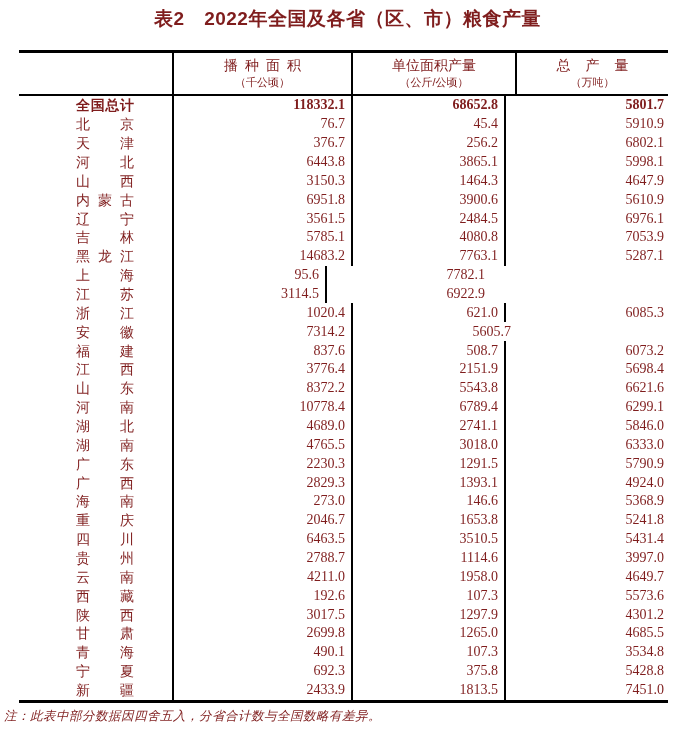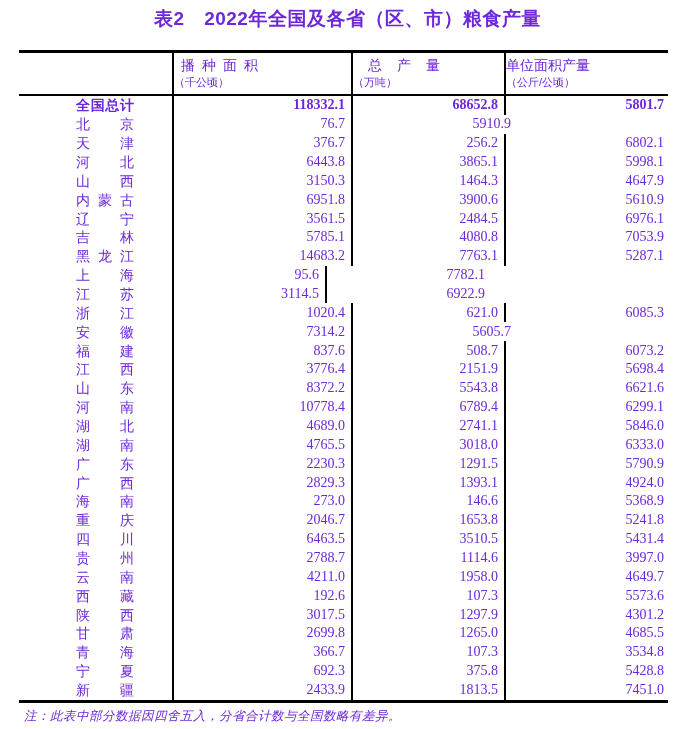--- a/index.html
+++ b/index.html
@@ -1,21 +1,21 @@
 <!DOCTYPE html>
 <html lang="zh"><head>
 <meta charset="utf-8">
 <style>
   html, body { margin: 0; padding: 0; background: #fff; }
   .page {
     position: relative;
     width: 695px;
     height: 729px;
     background: #ffffff;
-    color: #6d28d9;
+    color: #7f1d1d;
     font-family: "Liberation Sans", sans-serif;
     overflow: hidden;
   }
   .title {
     padding-top: 7px;
     text-align: center;
     font-size: 19px;
     font-weight: bold;
     letter-spacing: 0.5px;
     height: 23px;
@@ -30,20 +30,21 @@
   }
   .header-row {
     display: flex;
     height: 41px;
     border-bottom: 2px solid #000;
   }
   .hcell {
     display: flex;
     flex-direction: column;
     justify-content: center;
+    align-items: center;
     box-sizing: border-box;
     gap: 2px;
   }
   .c1 { width: 153px; }
   .c2 { width: 179px; }
   .c3 { width: 153px; }
   .c4 { width: 164px; }
   .vline { border-left: 2px solid #000; }
   .h-line1 { font-size: 14px; line-height: 15px; }
   .h-line2 { font-size: 11px; line-height: 14px; }
@@ -72,21 +73,21 @@
   .num {
     justify-content: flex-end;
     font-family: "Liberation Serif", serif;
     font-size: 14px;
     padding-right: 6px;
   }
   .row .c4.num { padding-right: 4px; padding-left: 12px; }
   .row.bold { font-weight: bold; }
   .row.bold .num { font-weight: bold; }
   .footnote {
-    margin: 5px 0 0 24px;
+    margin: 5px 0 0 4px;
     font-size: 12.5px;
     font-style: italic;
     font-family: "Liberation Serif", serif;
     letter-spacing: 0.5px;
   }
 </style>
 </head>
 <body>
 
 <div class="page">
@@ -96,29 +97,29 @@
   <div class="grain-table">
 
     <div class="header-row">
       <div class="hcell c1"></div>
 
       <div class="hcell c2 vline">
         <span class="h-line1 ls-wide">播种面积</span>
         <span class="h-line2">（千公顷）</span>
       </div>
 
+      <div class="hcell c4 vline">
+        <span class="h-line1">单位面积产量</span>
+        <span class="h-line2">（公斤/公顷）</span>
+      </div>
+
       <div class="hcell c3 vline">
         <span class="h-line1 ls-wider">总产量</span>
         <span class="h-line2">（万吨）</span>
       </div>
-
-      <div class="hcell c4 vline">
-        <span class="h-line1">单位面积产量</span>
-        <span class="h-line2">（公斤/公顷）</span>
-      </div>
     </div>
 
     <div class="tbody">
         <div class="row bold">
     <div class="cell c1">
       <span class="name-box">
               <span>全</span>
               <span>国</span>
               <span>总</span>
               <span>计</span>
@@ -129,20 +130,21 @@
     <div class="cell c4 vline num">5801.7</div>
   </div>
         <div class="row">
     <div class="cell c1">
       <span class="name-box">
               <span>北</span>
               <span>京</span>
             </span>
     </div>
     <div class="cell c2 vline num">76.7</div>
+    <div class="cell c3 vline num">45.4</div>
     <div class="cell c4 vline num">5910.9</div>
   </div>
         <div class="row">
     <div class="cell c1">
       <span class="name-box">
               <span>天</span>
               <span>津</span>
             </span>
     </div>
     <div class="cell c2 vline num">376.7</div>
@@ -434,21 +436,21 @@
     <div class="cell c3 vline num">1265.0</div>
     <div class="cell c4 vline num">4685.5</div>
   </div>
         <div class="row">
     <div class="cell c1">
       <span class="name-box">
               <span>青</span>
               <span>海</span>
             </span>
     </div>
-    <div class="cell c2 vline num">366.7</div>
+    <div class="cell c2 vline num">490.1</div>
     <div class="cell c3 vline num">107.3</div>
     <div class="cell c4 vline num">3534.8</div>
   </div>
         <div class="row">
     <div class="cell c1">
       <span class="name-box">
               <span>宁</span>
               <span>夏</span>
             </span>
     </div>

